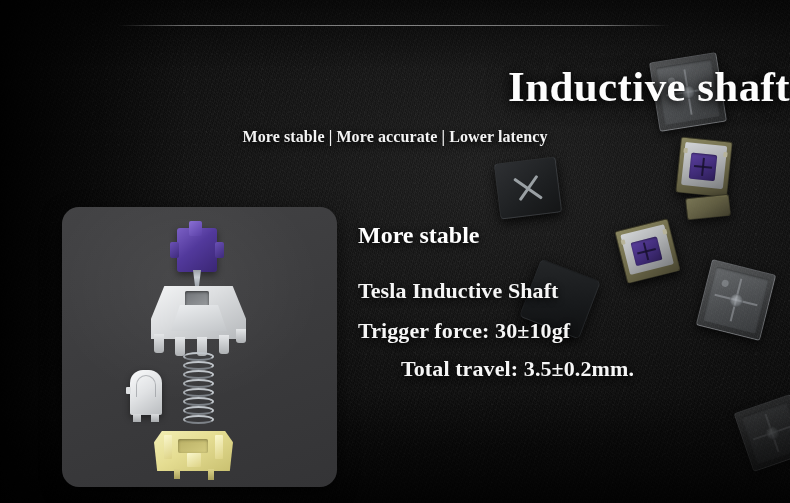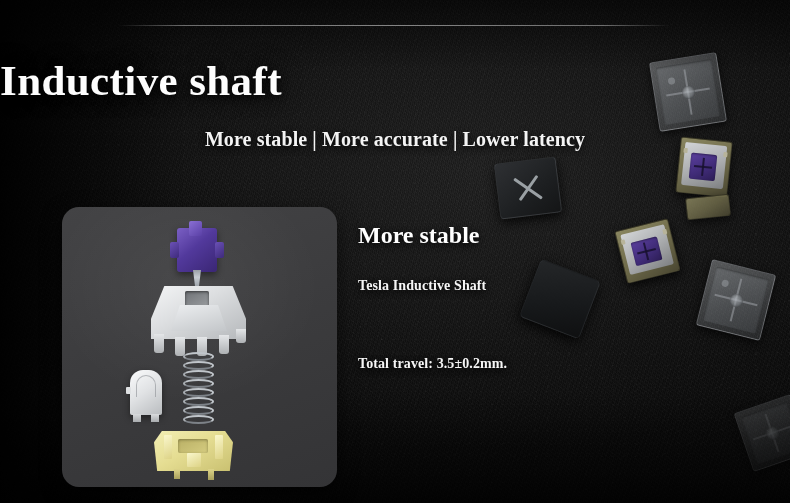--- a/index.html
+++ b/index.html
@@ -161,35 +161,35 @@
     top: 25px;
     width: 552px;
     height: 1px;
     background: linear-gradient(to right, rgba(150,150,150,0) 0%, rgba(168,168,168,.62) 12%, rgba(178,178,178,.72) 50%, rgba(168,168,168,.62) 88%, rgba(150,150,150,0) 100%);
   }
 
   
   .hero-title {
     position: absolute;
     left: 0; right: 0;
-    top: 56px;
-    text-align: left;
+    top: 62px;
+    text-align: right;
     color: #fdfdfd;
     font-size: 43px;
     font-weight: 700;
     letter-spacing: .4px;
     text-shadow: 0 2px 9px rgba(0,0,0,.95), 0 0 22px rgba(0,0,0,.7);
   }
   .hero-sub {
     position: absolute;
     left: 0; right: 0;
     top: 128px;
     text-align: center;
     color: #f4f4f4;
-    font-size: 20px;
+    font-size: 16px;
     font-weight: 700;
     letter-spacing: .1px;
     text-shadow: 0 2px 7px rgba(0,0,0,.95);
   }
 
   
   .product-panel {
     position: absolute;
     left: 62px;
     top: 207px;
@@ -354,29 +354,29 @@
     left: 0; top: 222px;
     color: #ffffff;
     font-size: 24px;
     font-weight: 700;
     text-shadow: 0 2px 7px rgba(0,0,0,.95);
   }
   .spec {
     position: absolute;
     left: 0;
     color: #f6f6f6;
-    font-size: 14px;
+    font-size: 22px;
     font-weight: 700;
     letter-spacing: .1px;
     text-shadow: 0 2px 7px rgba(0,0,0,.95);
     white-space: nowrap;
   }
   .spec-1 { top: 278px; }
   .spec-2 { top: 318px; }
-  .spec-3 { top: 356px; }
+  .spec-3 { top: 356px; margin-left: 43px; }
 
   .copy-body {
     position: absolute;
     left: -14px;
     top: 404px;
     width: 425px;
     color: #f2f2f2;
     font-size: 12.6px;
     font-weight: 700;
     line-height: 17.4px;
@@ -496,16 +496,17 @@
       </div>
       <div class="ex-base" style="left:92px; top:224px; width:79px; height:40px; background:none; box-shadow:none;"></div>
       <div class="prop" style="left:112px; top:262px; width:6px; height:10px; background:linear-gradient(to bottom,#ddd489,#a9a05c);"></div>
       <div class="prop" style="left:146px; top:262px; width:6px; height:11px; background:linear-gradient(to bottom,#ddd489,#a9a05c);"></div>
     </div>
   </div>
 
   <div class="copy-col">
     <div class="copy-h2">More stable</div>
     <div class="spec spec-1">Tesla Inductive Shaft</div>
+    <div class="spec spec-2">Trigger force: 30±10gf</div>
     <div class="spec spec-3">Total travel: 3.5±0.2mm.</div>
   </div>
 
 </div>
 
 </body></html>

